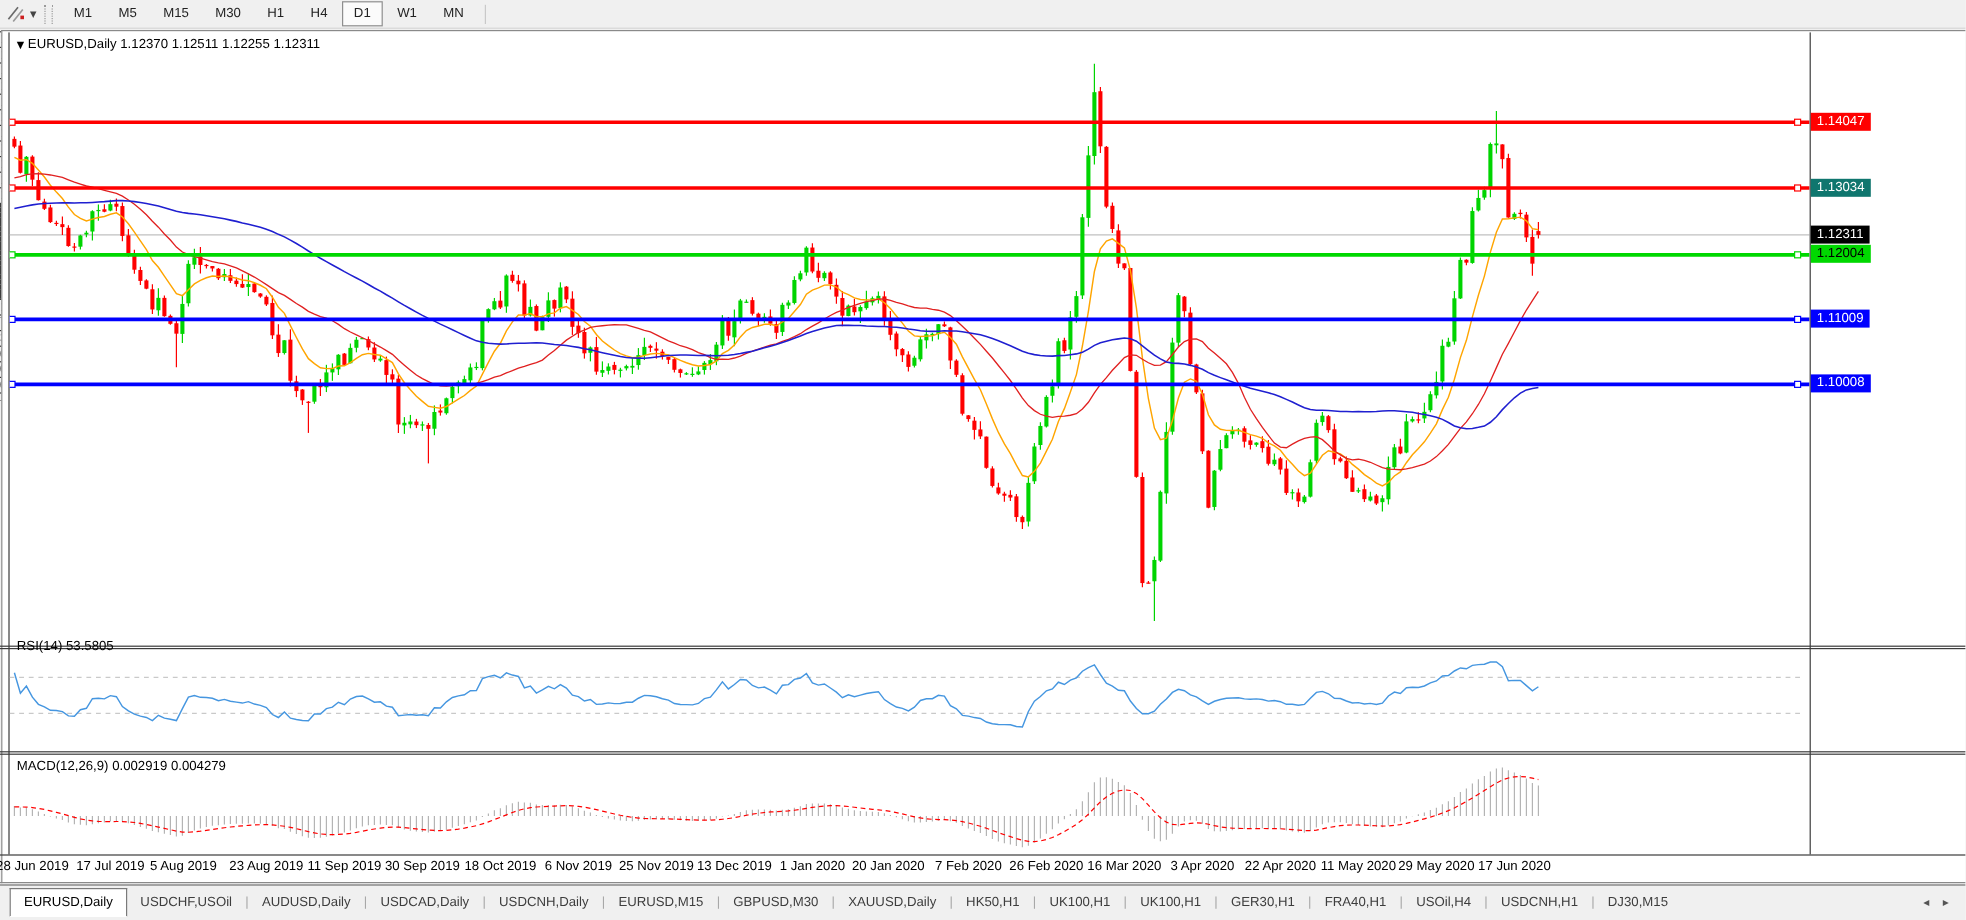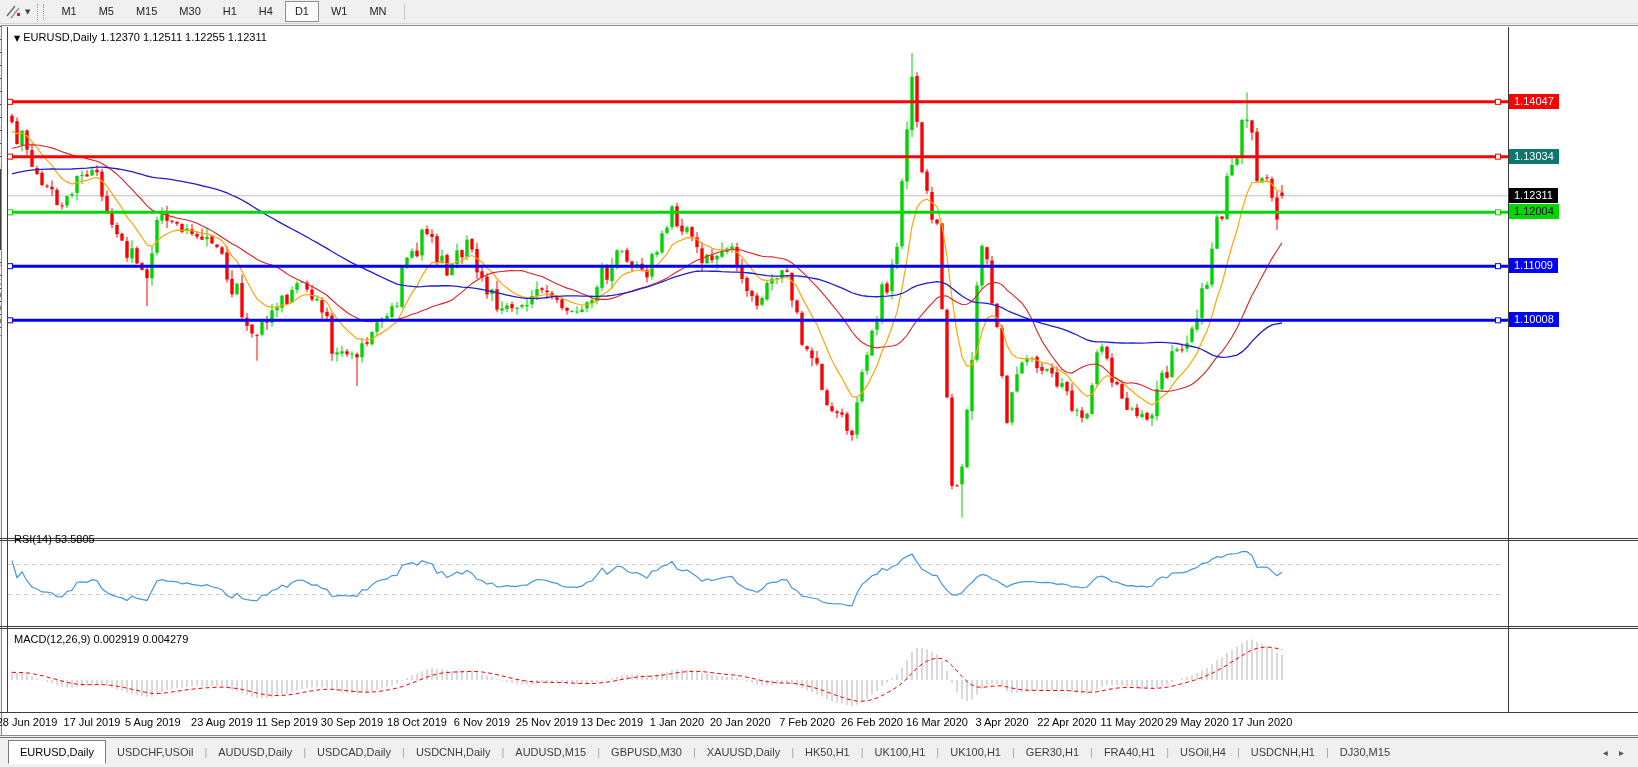--- a/index.html
+++ b/index.html
@@ -892,21 +892,21 @@
     <div id="tabs-holder" style="display:flex;align-items:flex-end;">
         <div class="tab active">EURUSD,Daily</div>
         <div class="tab">USDCHF,USOil</div>
         <span class="tabsep">|</span>
         <div class="tab">AUDUSD,Daily</div>
         <span class="tabsep">|</span>
         <div class="tab">USDCAD,Daily</div>
         <span class="tabsep">|</span>
         <div class="tab">USDCNH,Daily</div>
         <span class="tabsep">|</span>
-        <div class="tab">AUDUSD,M15</div>
+        <div class="tab">EURUSD,M15</div>
         <span class="tabsep">|</span>
         <div class="tab">GBPUSD,M30</div>
         <span class="tabsep">|</span>
         <div class="tab">XAUUSD,Daily</div>
         <span class="tabsep">|</span>
         <div class="tab">HK50,H1</div>
         <span class="tabsep">|</span>
         <div class="tab">UK100,H1</div>
         <span class="tabsep">|</span>
         <div class="tab">UK100,H1</div>

